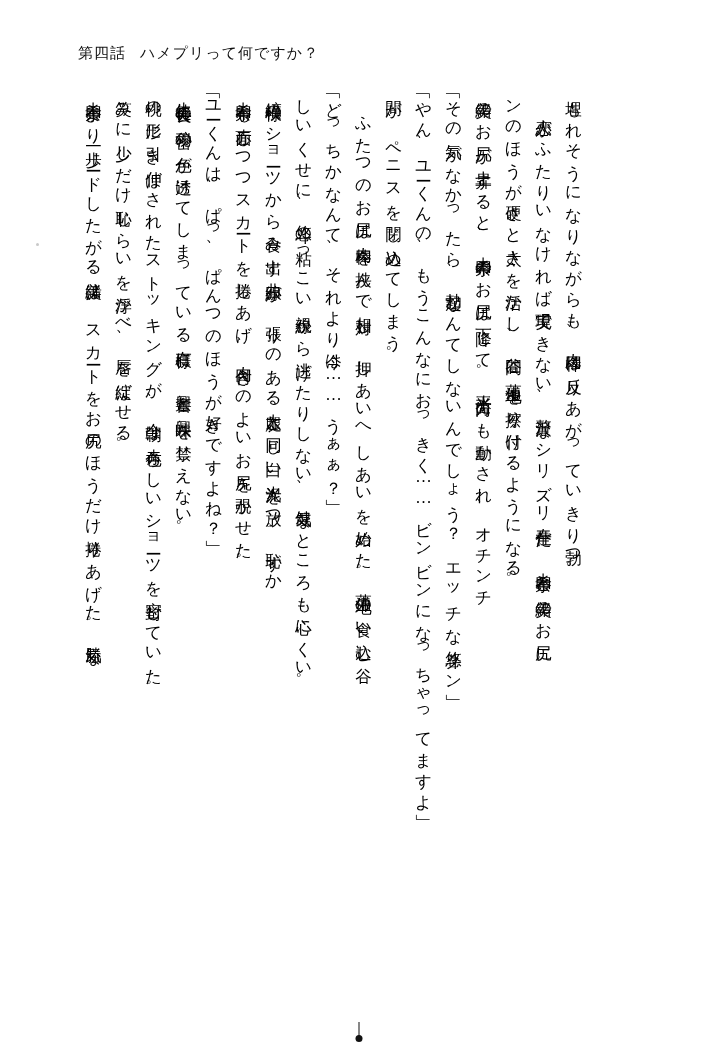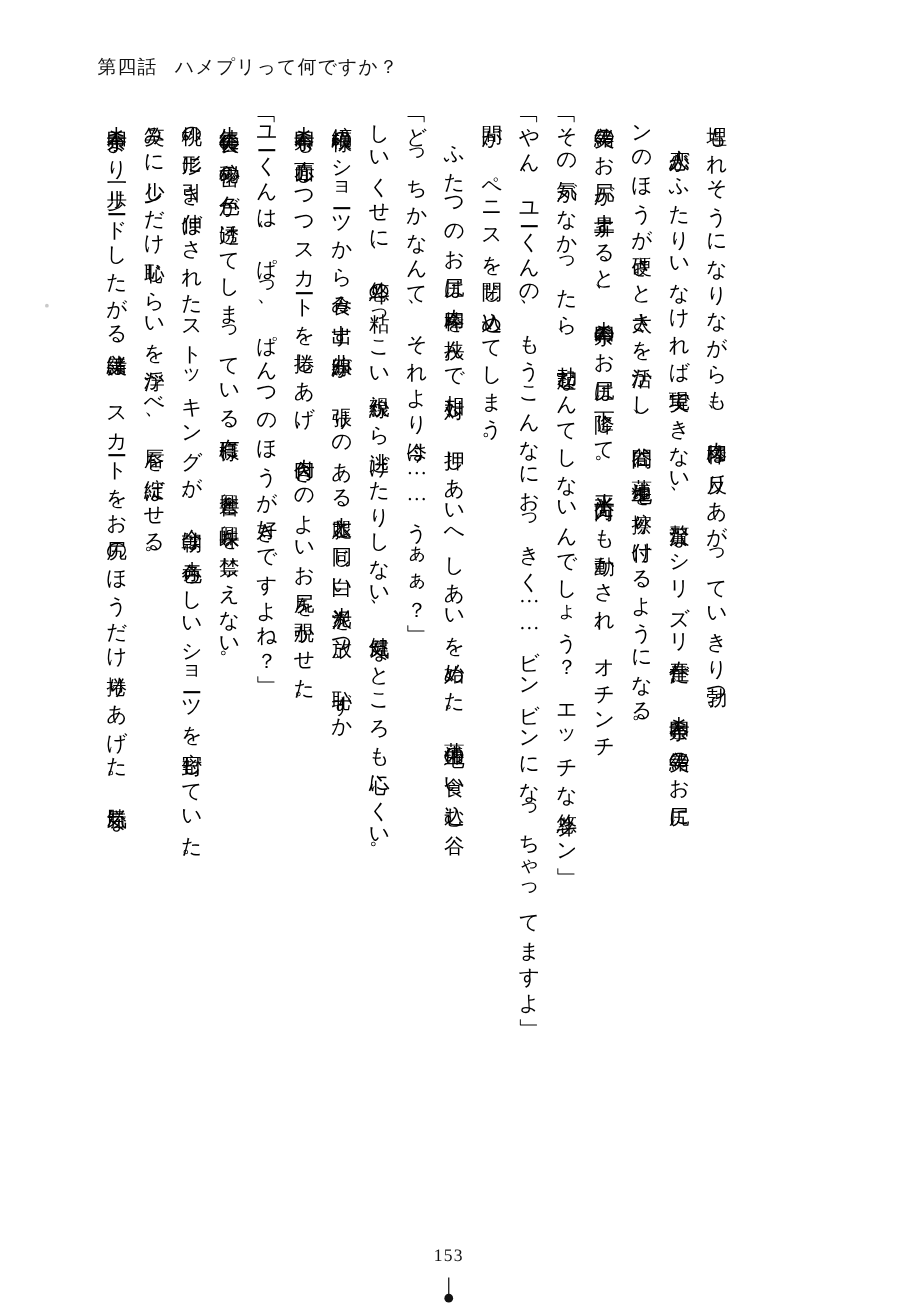--- a/index.html
+++ b/index.html
@@ -126,17 +126,16 @@
     <div class="col indent">ふたつのお尻は肉棒を挟んで相対し、押しあいへしあいを始めた。薄生地の食い込む谷</div>
     <div class="col">間が、ペニスを閉じ込めてしまう。</div>
     <div class="col">「やん、ユーくんの、もうこんなにおっきく……ビンビンになっちゃってますよ」</div>
     <div class="col">「その気がなかったら、勃起なんてしないんでしょう？　エッチな悠斗クン」</div>
     <div class="col">美緒のお尻が上昇すると、由希奈のお尻は下降して。水平方向にも動かされ、オチンチ</div>
     <div class="col">ンのほうが硬さと太さを活かし、谷間に薄生地を擦り付けるようになる。</div>
     <div class="col indent">恋人がふたりいなければ実現できない、贅沢なシリズリ奉仕だ。由希奈と美緒のお尻に</div>
     <div class="col">埋もれそうになりながらも、肉棒は反りあがっていきり勃つ。</div>
   </div>
 
-  <div class="folio">153</div>
   <div class="footer-rule"></div>
   <div class="footer-mark"></div>
 
 </div>
 
 </body></html>

